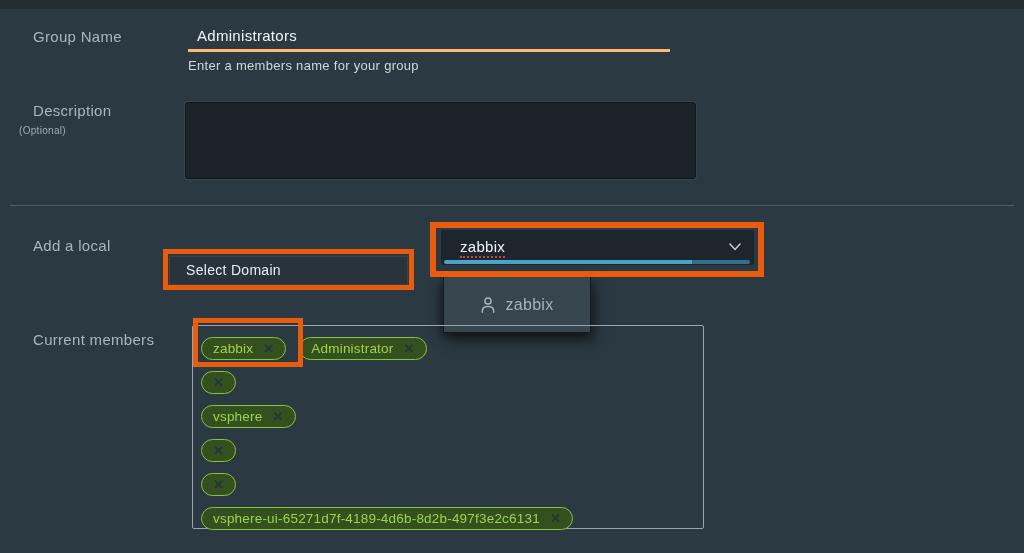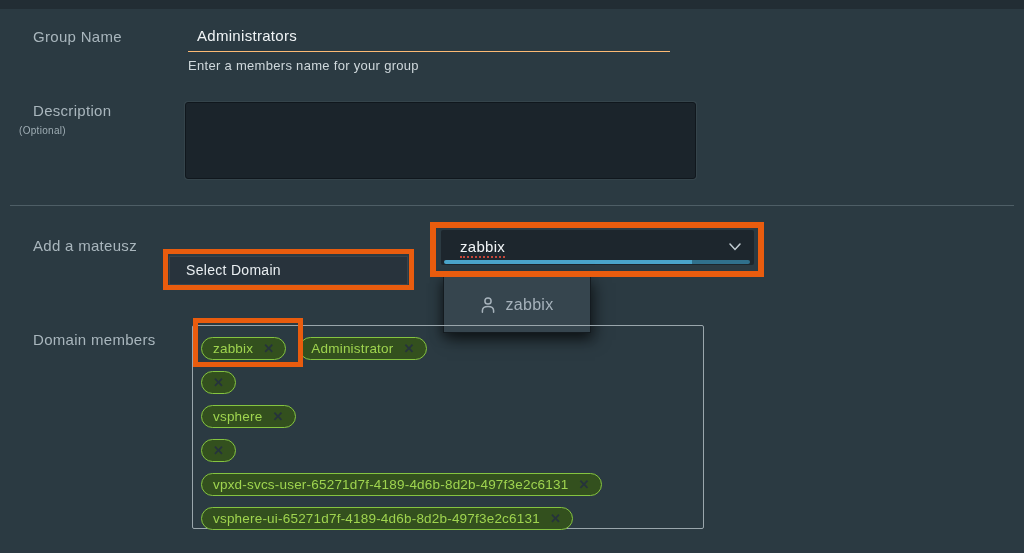--- a/index.html
+++ b/index.html
@@ -2,21 +2,21 @@
 <html><head>
 <meta charset="utf-8">
 <style>
   * { margin:0; padding:0; box-sizing:border-box; }
   html,body { width:1024px; height:553px; overflow:hidden; }
   body { font-family:"Liberation Sans", sans-serif; background:#2b3a42; }
   #stage { position:relative; width:1024px; height:553px; background:#2b3a42; overflow:hidden; }
   .topbar { position:absolute; left:0; top:0; width:1024px; height:9px; background:#222d34; }
   .lbl { position:absolute; left:33px; color:#a9b6bd; font-size:15px; letter-spacing:.3px; }
   .field-underline { position:absolute; left:188px; top:24px; width:482px; height:28px;
-                     border-bottom:1px solid #fdba74; }
+                     border-bottom:3px solid #fdba74; }
   .field-underline .val { padding-left:9px; color:#f0f4f6; font-size:15px; letter-spacing:.3px; line-height:24px; }
   .helper { position:absolute; left:188px; top:58px; color:#cfd8dc; font-size:13px; letter-spacing:.3px; }
   .optional { position:absolute; left:19px; top:125px; color:#9fadb4; font-size:10px; letter-spacing:.3px; }
   .desc-area { position:absolute; left:185px; top:102px; width:511px; height:77px;
                background:#1b242b; border:1px solid #10171d; border-radius:3px; resize:none;
                box-shadow:0 0 0 1px rgba(255,255,255,.05); color:#e9eef1; font-family:inherit; font-size:14px; padding:6px 8px; }
   .divider { position:absolute; left:10px; top:205px; width:1004px; height:1px; background:#4e5e66; }
 
   .domain-select { position:absolute; left:188px; top:249px; width:225px; height:27px; cursor:pointer; }
   .domain-select .val { padding-left:9px; color:#eaeff2; font-size:15px; letter-spacing:.3px; line-height:25px; }
@@ -66,21 +66,21 @@
     <div class="val">Administrators</div>
   </div>
   <div class="helper">Enter a members name for your group</div>
 
   <div class="lbl" style="top:102px">Description</div>
   <div class="optional">(Optional)</div>
   <textarea class="desc-area" style=""></textarea>
 
   <div class="divider"></div>
 
-  <div class="lbl" style="top:237px">Add a mateusz</div>
+  <div class="lbl" style="top:237px">Add a local</div>
 
   <div class="domain-select">
     <div class="val">vsphere.local</div>
     <span class="chev">
       <svg width="13" height="9" viewBox="0 0 13 9">
           <path d="M1.5 1.5 L6.5 7 L11.5 1.5" stroke="#c3ced4" stroke-width="1.6" fill="none" stroke-linecap="round"></path>
         </svg>
     </span>
   </div>
 
@@ -101,21 +101,21 @@
   <div class="suggest-pop">
     <span>
       <svg width="16" height="18" viewBox="0 0 16 18">
         <circle cx="8" cy="5" r="3.1" stroke="#a6b2bb" stroke-width="1.5" fill="none"></circle>
         <path d="M2.4 16.2 v-1.6 c0-2.6 2.5-4.1 5.6-4.1 s5.6 1.5 5.6 4.1 v1.6" stroke="#a6b2bb" stroke-width="1.5" fill="none" stroke-linecap="round"></path>
       </svg>
     </span>
     <span class="sg-label">zabbix</span>
   </div>
 
-  <div class="lbl" style="top:331px">Domain members</div>
+  <div class="lbl" style="top:331px">Current members</div>
 
   <div class="members-box">
     <div class="chip-rows">
       <div class="chip-row">
         <span class="chip">
           <span>zabbix</span>
           <span class="x">✕</span>
         </span>
         <span class="chip">
           <span>Administrator</span>
@@ -133,21 +133,20 @@
           <span class="x">✕</span>
         </span>
       </div>
       <div class="chip-row">
         <span class="chip">
           <span class="x">✕</span>
         </span>
       </div>
       <div class="chip-row">
         <span class="chip">
-          <span>vpxd-svcs-user-65271d7f-4189-4d6b-8d2b-497f3e2c6131</span>
           <span class="x">✕</span>
         </span>
       </div>
       <div class="chip-row">
         <span class="chip">
           <span>vsphere-ui-65271d7f-4189-4d6b-8d2b-497f3e2c6131</span>
           <span class="x">✕</span>
         </span>
       </div>
     </div>

